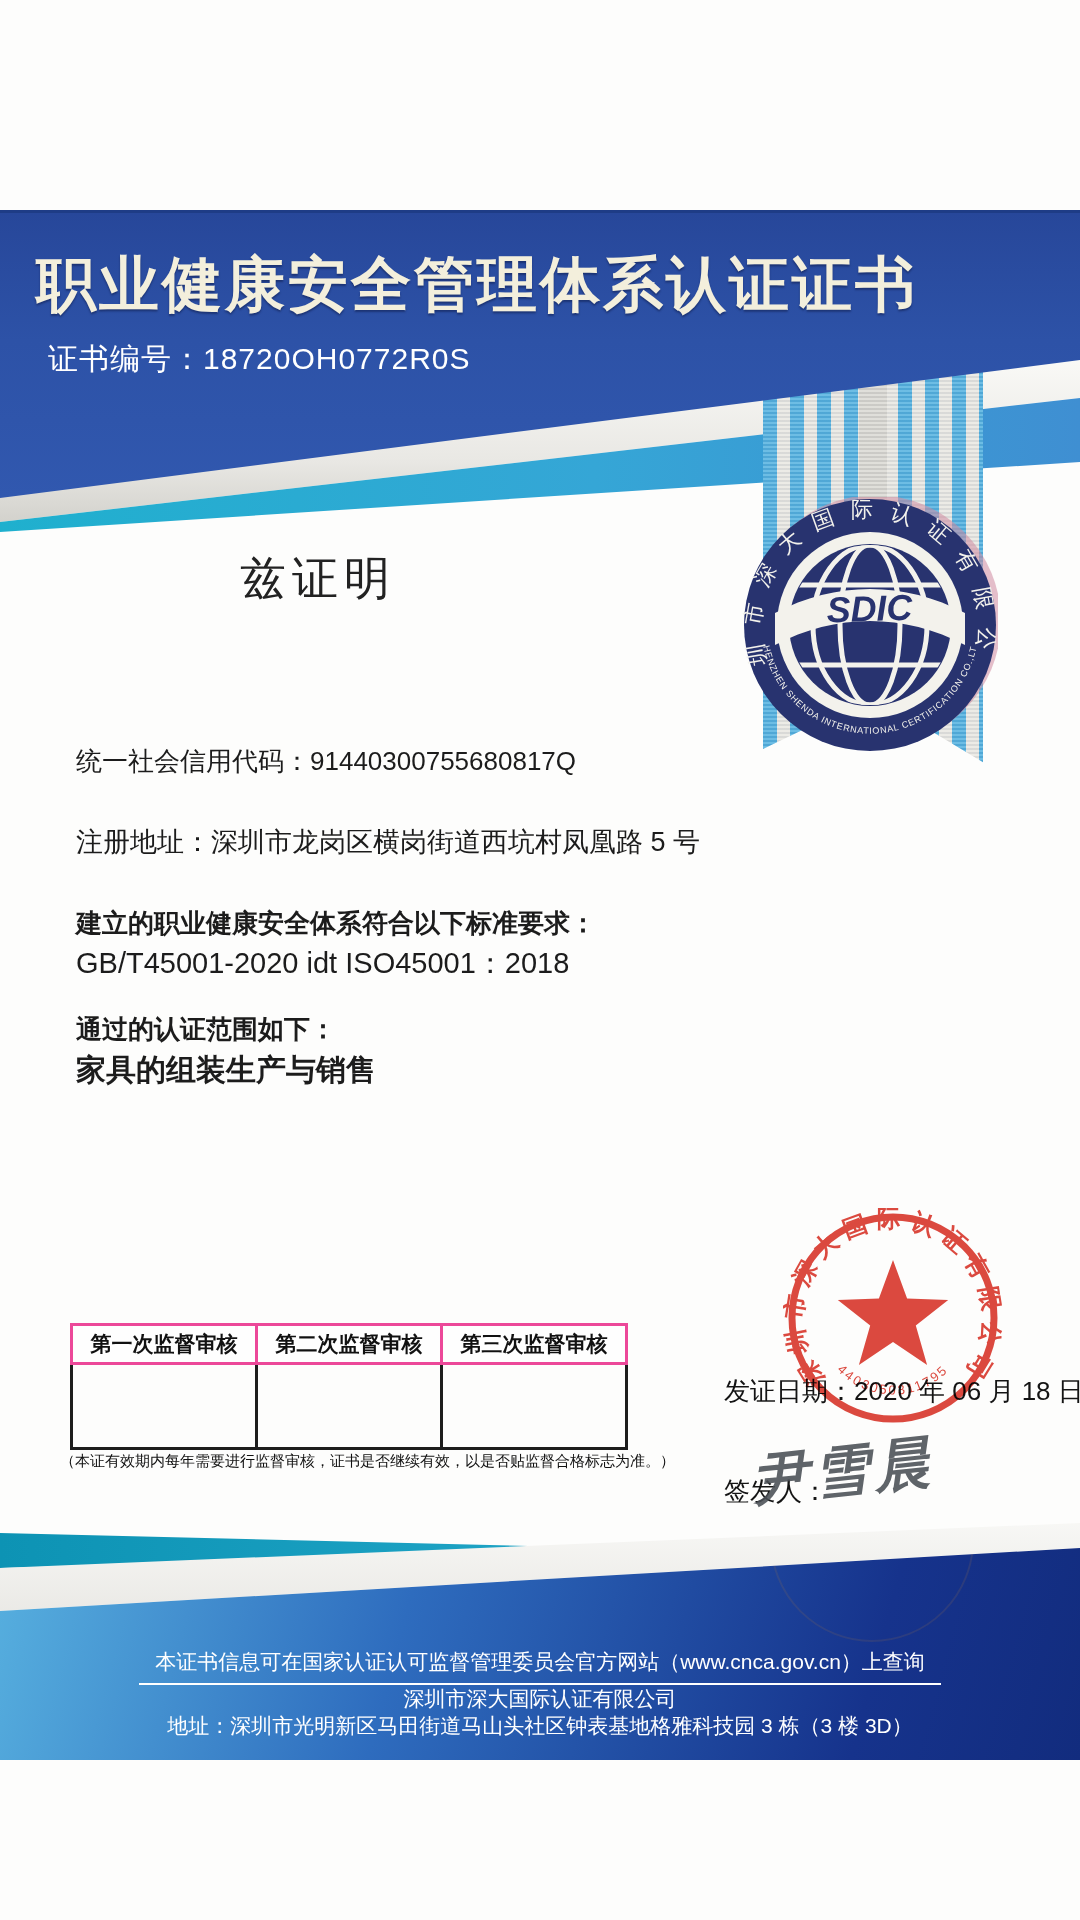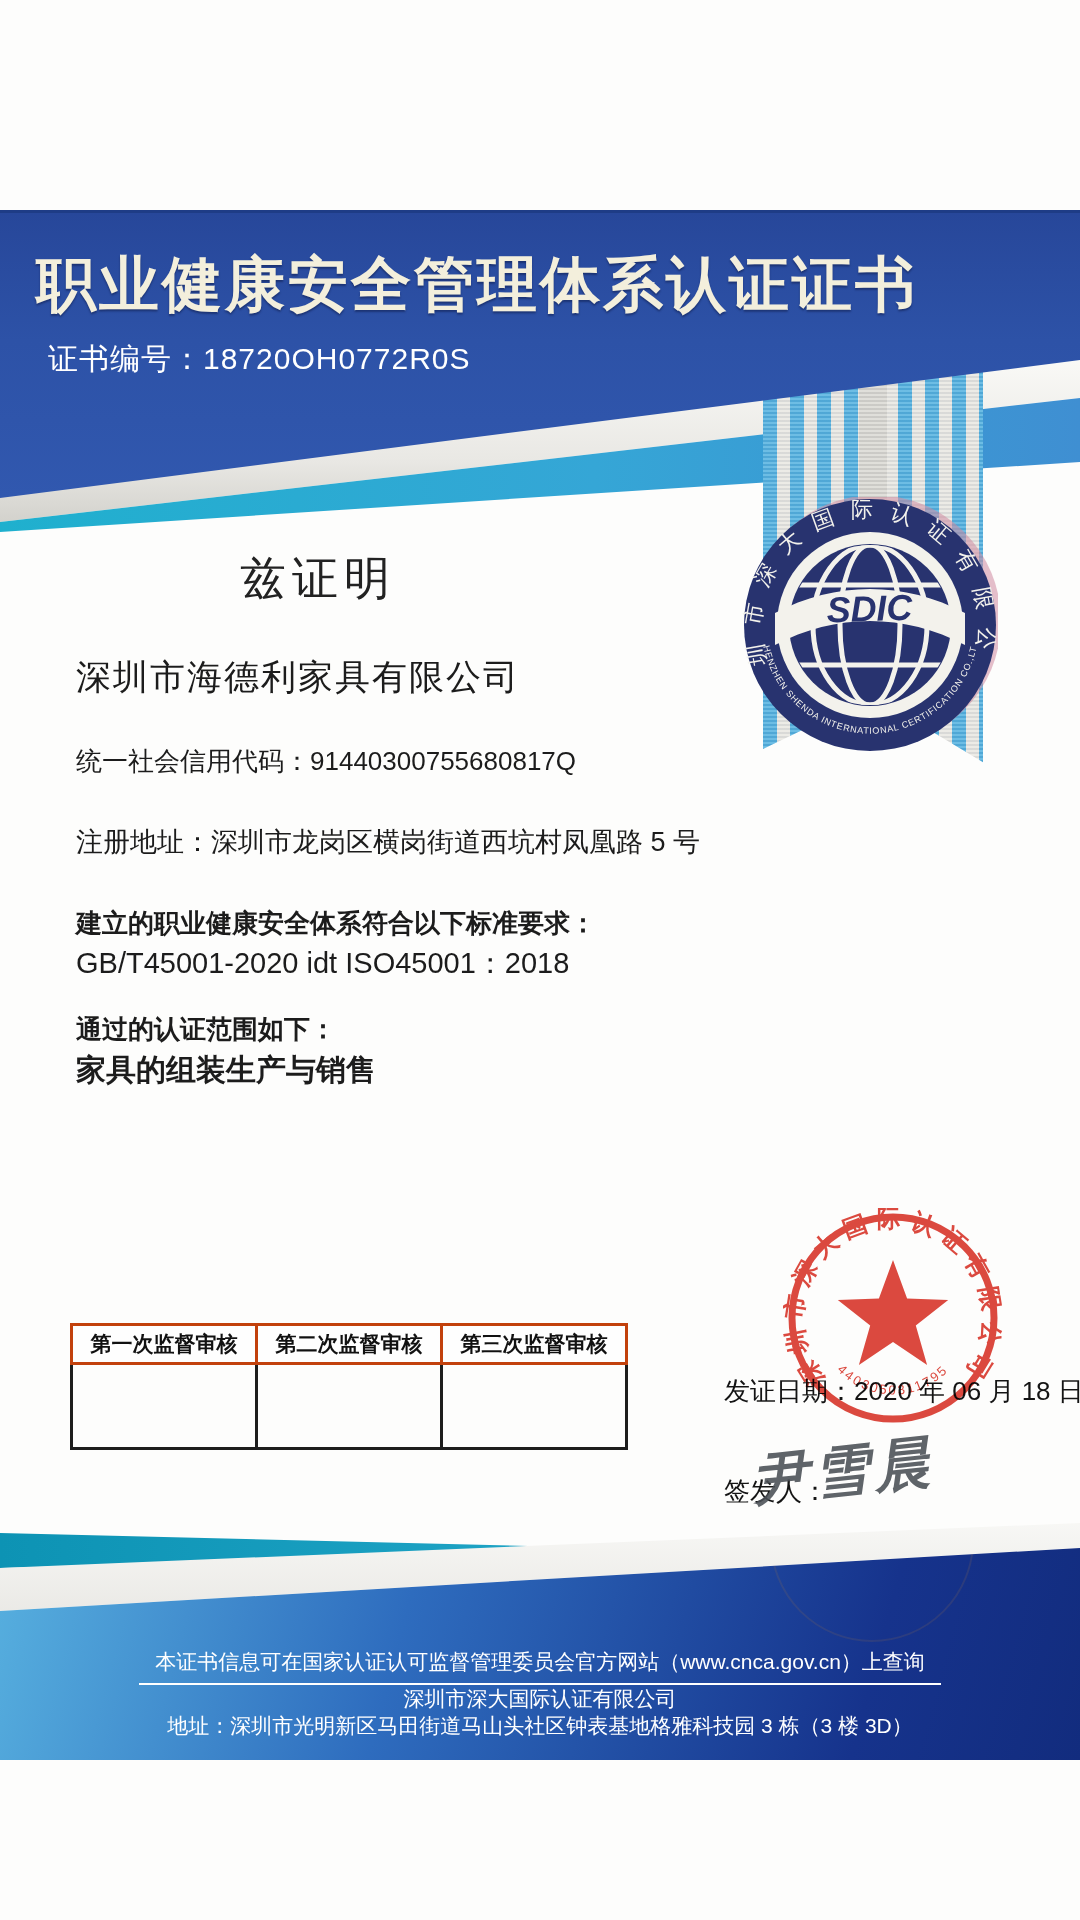--- a/index.html
+++ b/index.html
@@ -55,21 +55,21 @@
   .certify{left:240px;top:548px;font-size:46px;letter-spacing:6px;font-weight:500;color:#222;text-align:center;}
   .company{left:76px;top:654px;font-size:35px;font-weight:500;letter-spacing:2px;}
   .credit{left:76px;top:744px;font-size:26px;text-align:right;}
   .address{left:76px;top:824px;font-size:27px;}
   .std-intro{left:76px;top:906px;font-size:26px;font-weight:bold;}
   .std{left:76px;top:944px;font-size:29px;}
   .scope-intro{left:76px;top:1012px;font-size:26px;font-weight:bold;text-align:right;}
   .scope{left:76px;top:1050px;font-size:30px;font-weight:bold;}
   
   .audit{position:absolute;left:70px;top:1323px;width:558px;border-collapse:collapse;table-layout:fixed;}
-  .audit th{border:3px solid #c2410c;height:34px;font-size:21px;font-weight:bold;color:#111;background:#fefefe;}
+  .audit th{border:3px solid #ec4899;height:34px;font-size:21px;font-weight:bold;color:#111;background:#fefefe;}
   .audit td{border:3px solid #1d1d1d;height:80px;}
   .audit-note{
     position:absolute;left:60px;top:1452px;width:578px;text-align:center;
     font-size:15px;color:#111;white-space:nowrap;
   }
   
   .issue-line{position:absolute;left:700px;font-size:26px;font-weight:500;color:#141414;white-space:nowrap;margin-left:24px;}
   .issue-date{top:1374px;}
   .valid-date{top:1424px;}
   .signer{top:1474px;}
@@ -150,21 +150,20 @@
     <text x="0" y="-4" font-size="36" font-weight="bold" font-style="italic" fill="#28336f" text-anchor="middle" transform="rotate(-2)" font-family="Liberation Sans, sans-serif">SDIC</text>
     <text font-size="22" fill="#f3f2ec" letter-spacing="16" font-family="Liberation Sans, sans-serif">
       <textPath href="#sealTopArc" startOffset="50%" text-anchor="middle">深圳市深大国际认证有限公司</textPath>
     </text>
     <text font-size="9" fill="#f3f2ec" letter-spacing="0.8" font-family="Liberation Sans, sans-serif">
       <textPath href="#sealBotArc" startOffset="50%" text-anchor="middle">SHENZHEN SHENDA INTERNATIONAL CERTIFICATION CO.,LTD</textPath>
     </text>
   </svg>
 
   <div class="t certify">兹证明</div>
-  <div class="t company">深圳市海德利家具有限公司</div>
   <div class="t credit">
     <span>统一社会信用代码：</span><span>91440300755680817Q</span>
   </div>
   <div class="t address">
     <span>注册地址：</span><span>深圳市龙岗区横岗街道西坑村凤凰路 5 号</span>
   </div>
   <div class="t std-intro">建立的职业健康安全体系符合以下标准要求：</div>
   <div class="t std">GB/T45001-2020 idt ISO45001：2018</div>
   <div class="t scope-intro">通过的认证范围如下：</div>
   <div class="t scope">家具的组装生产与销售</div>
@@ -176,20 +175,21 @@
       <th>第二次监督审核</th>
       <th>第三次监督审核</th>
     </tr>
     <tr>
       <td></td>
       <td></td>
       <td></td>
     </tr>
   </tbody>
     </table>
+  <div class="audit-note">（本证有效期内每年需要进行监督审核，证书是否继续有效，以是否贴监督合格标志为准。）</div>
 
   <div class="issue-line issue-date">
     <span>发证日期：</span><span>2020 年 06 月 18 日</span>
   </div>
   <div class="issue-line signer">
     <span>签发人：</span>
   </div>
   <div class="signature">尹雪晨</div>
 
   <svg class="stamp-svg" width="220" height="220" viewBox="-110 -110 220 220">

